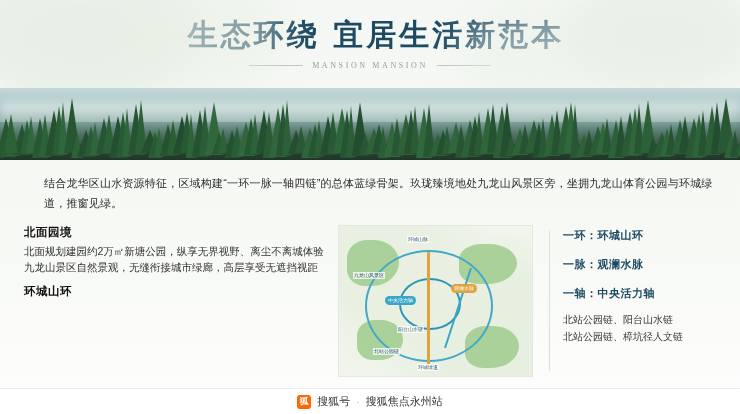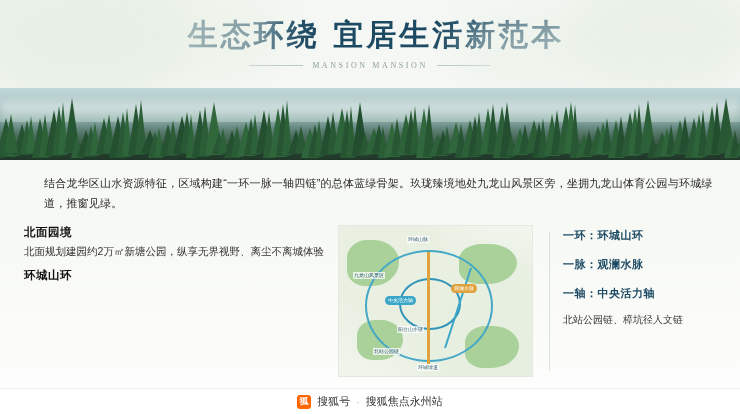--- a/index.html
+++ b/index.html
@@ -99,21 +99,20 @@
     color: #111;
     margin-top: 9px;
     margin-bottom: 3px;
     letter-spacing: .5px;
   }
   .sec-title:first-child { margin-top: 0; }
   .sec-text {
     font-size: 10.5px;
     line-height: 16px;
     color: #333;
-    text-align: center;
   }
 
   
   .map-wrap {
     position: relative;
     width: 195px; height: 152px;
     border: 1px solid #e3e8e0;
     background: #f3f6ef;
     overflow: hidden;
     flex: 0 0 auto;
@@ -356,20 +355,21 @@
 
   <div class="content">
     <div class="lead">结合龙华区山水资源特征，区域构建“一环一脉一轴四链”的总体蓝绿骨架。玖珑臻境地处九龙山风景区旁，坐拥九龙山体育公园与环城绿道，推窗见绿。</div>
 
     <div class="cols">
 
       <div class="left-col">
         <div class="sec-title">北面园境</div>
         <div class="sec-text">北面规划建园约2万㎡新塘公园，纵享无界视野、离尘不离城体验</div>
 
+        <div class="sec-text">九龙山景区自然景观，无缝衔接城市绿廊，高层享受无遮挡视距</div>
 
         <div class="sec-title">环城山环</div>
       </div>
 
       <div class="map-wrap">
         <div class="map-bg"></div>
 
         <div class="green-blob" style="left:8px; top:14px; width:52px; height:46px;"></div>
         <div class="green-blob" style="left:120px; top:18px; width:58px; height:40px;"></div>
         <div class="green-blob" style="left:18px; top:94px; width:46px; height:40px;"></div>
@@ -394,20 +394,21 @@
         <div class="leg-item">
           <span class="leg-key">一环：</span><span class="leg-key">环城山环</span>
         </div>
         <div class="leg-item">
           <span class="leg-key">一脉：</span><span class="leg-key">观澜水脉</span>
         </div>
         <div class="leg-item">
           <span class="leg-key">一轴：</span><span class="leg-key">中央活力轴</span>
         </div>
         <div class="leg-item">
+          <div class="leg-val">北站公园链、阳台山水链</div>
           <div class="leg-val">北站公园链、樟坑径人文链</div>
         </div>
       </div>
 
     </div>
   </div>
 
   <div class="footer">
     <div class="sohu-logo">狐</div>
     <div class="footer-text">搜狐号</div>

